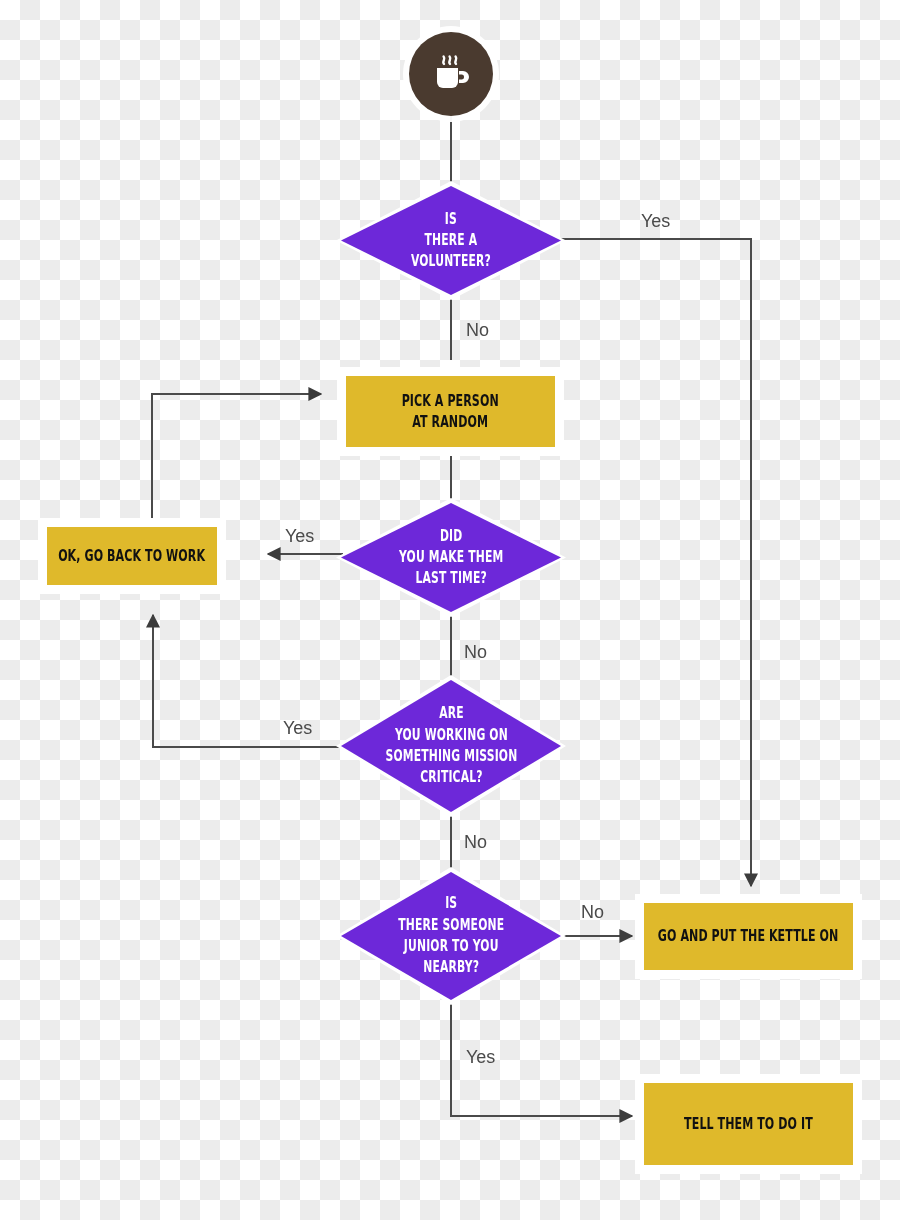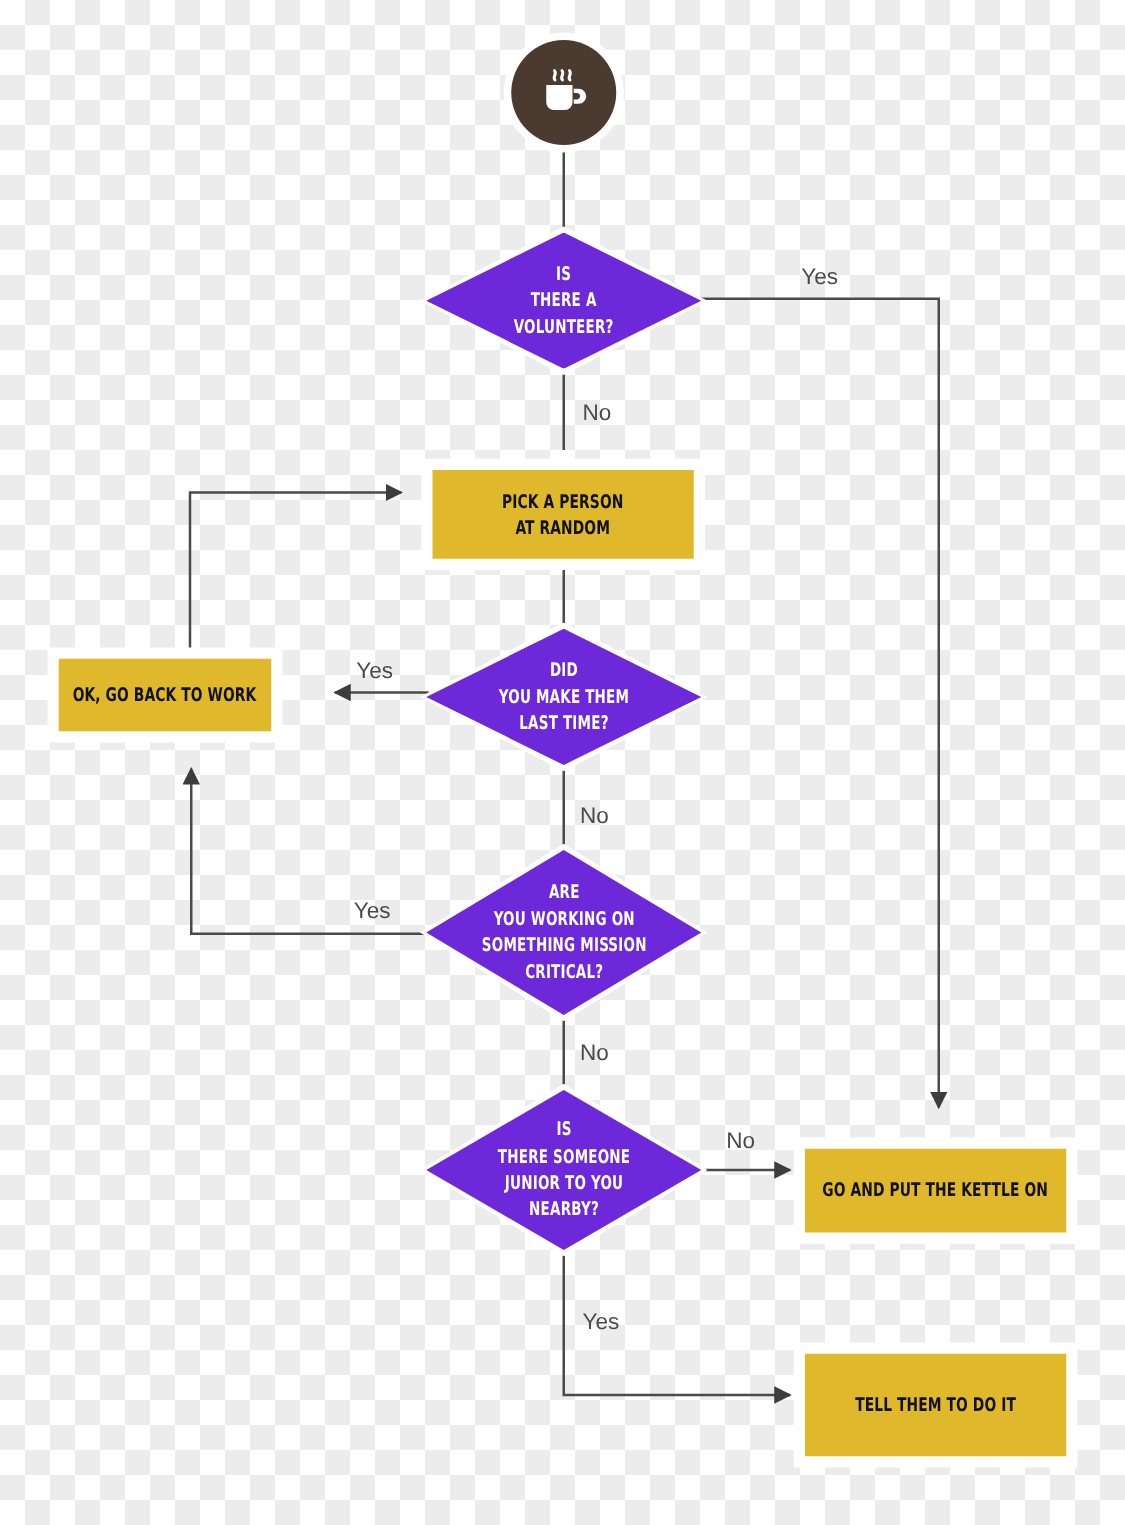--- a/index.html
+++ b/index.html
@@ -205,21 +205,21 @@
   <div class="decision-halo" style="left:336px; top:867px; width:230px; height:138px;"></div>
   <div class="decision" style="left:341px; top:872px; width:220px; height:128px;">
     <div class="dtext">
       <div>IS</div>
       <div>THERE SOMEONE</div>
       <div>JUNIOR TO YOU</div>
       <div>NEARBY?</div>
     </div>
   </div>
 
-  <div class="process" style="left:644px; top:903px; width:209px; height:67px;margin-top:16px;">
+  <div class="process" style="left:644px; top:903px; width:209px; height:67px;">
     <div class="ptext">
       <div>GO AND PUT THE KETTLE ON</div>
     </div>
   </div>
 
   <div class="process" style="left:644px; top:1083px; width:209px; height:82px;">
     <div class="ptext">
       <div>TELL THEM TO DO IT</div>
     </div>
   </div>

